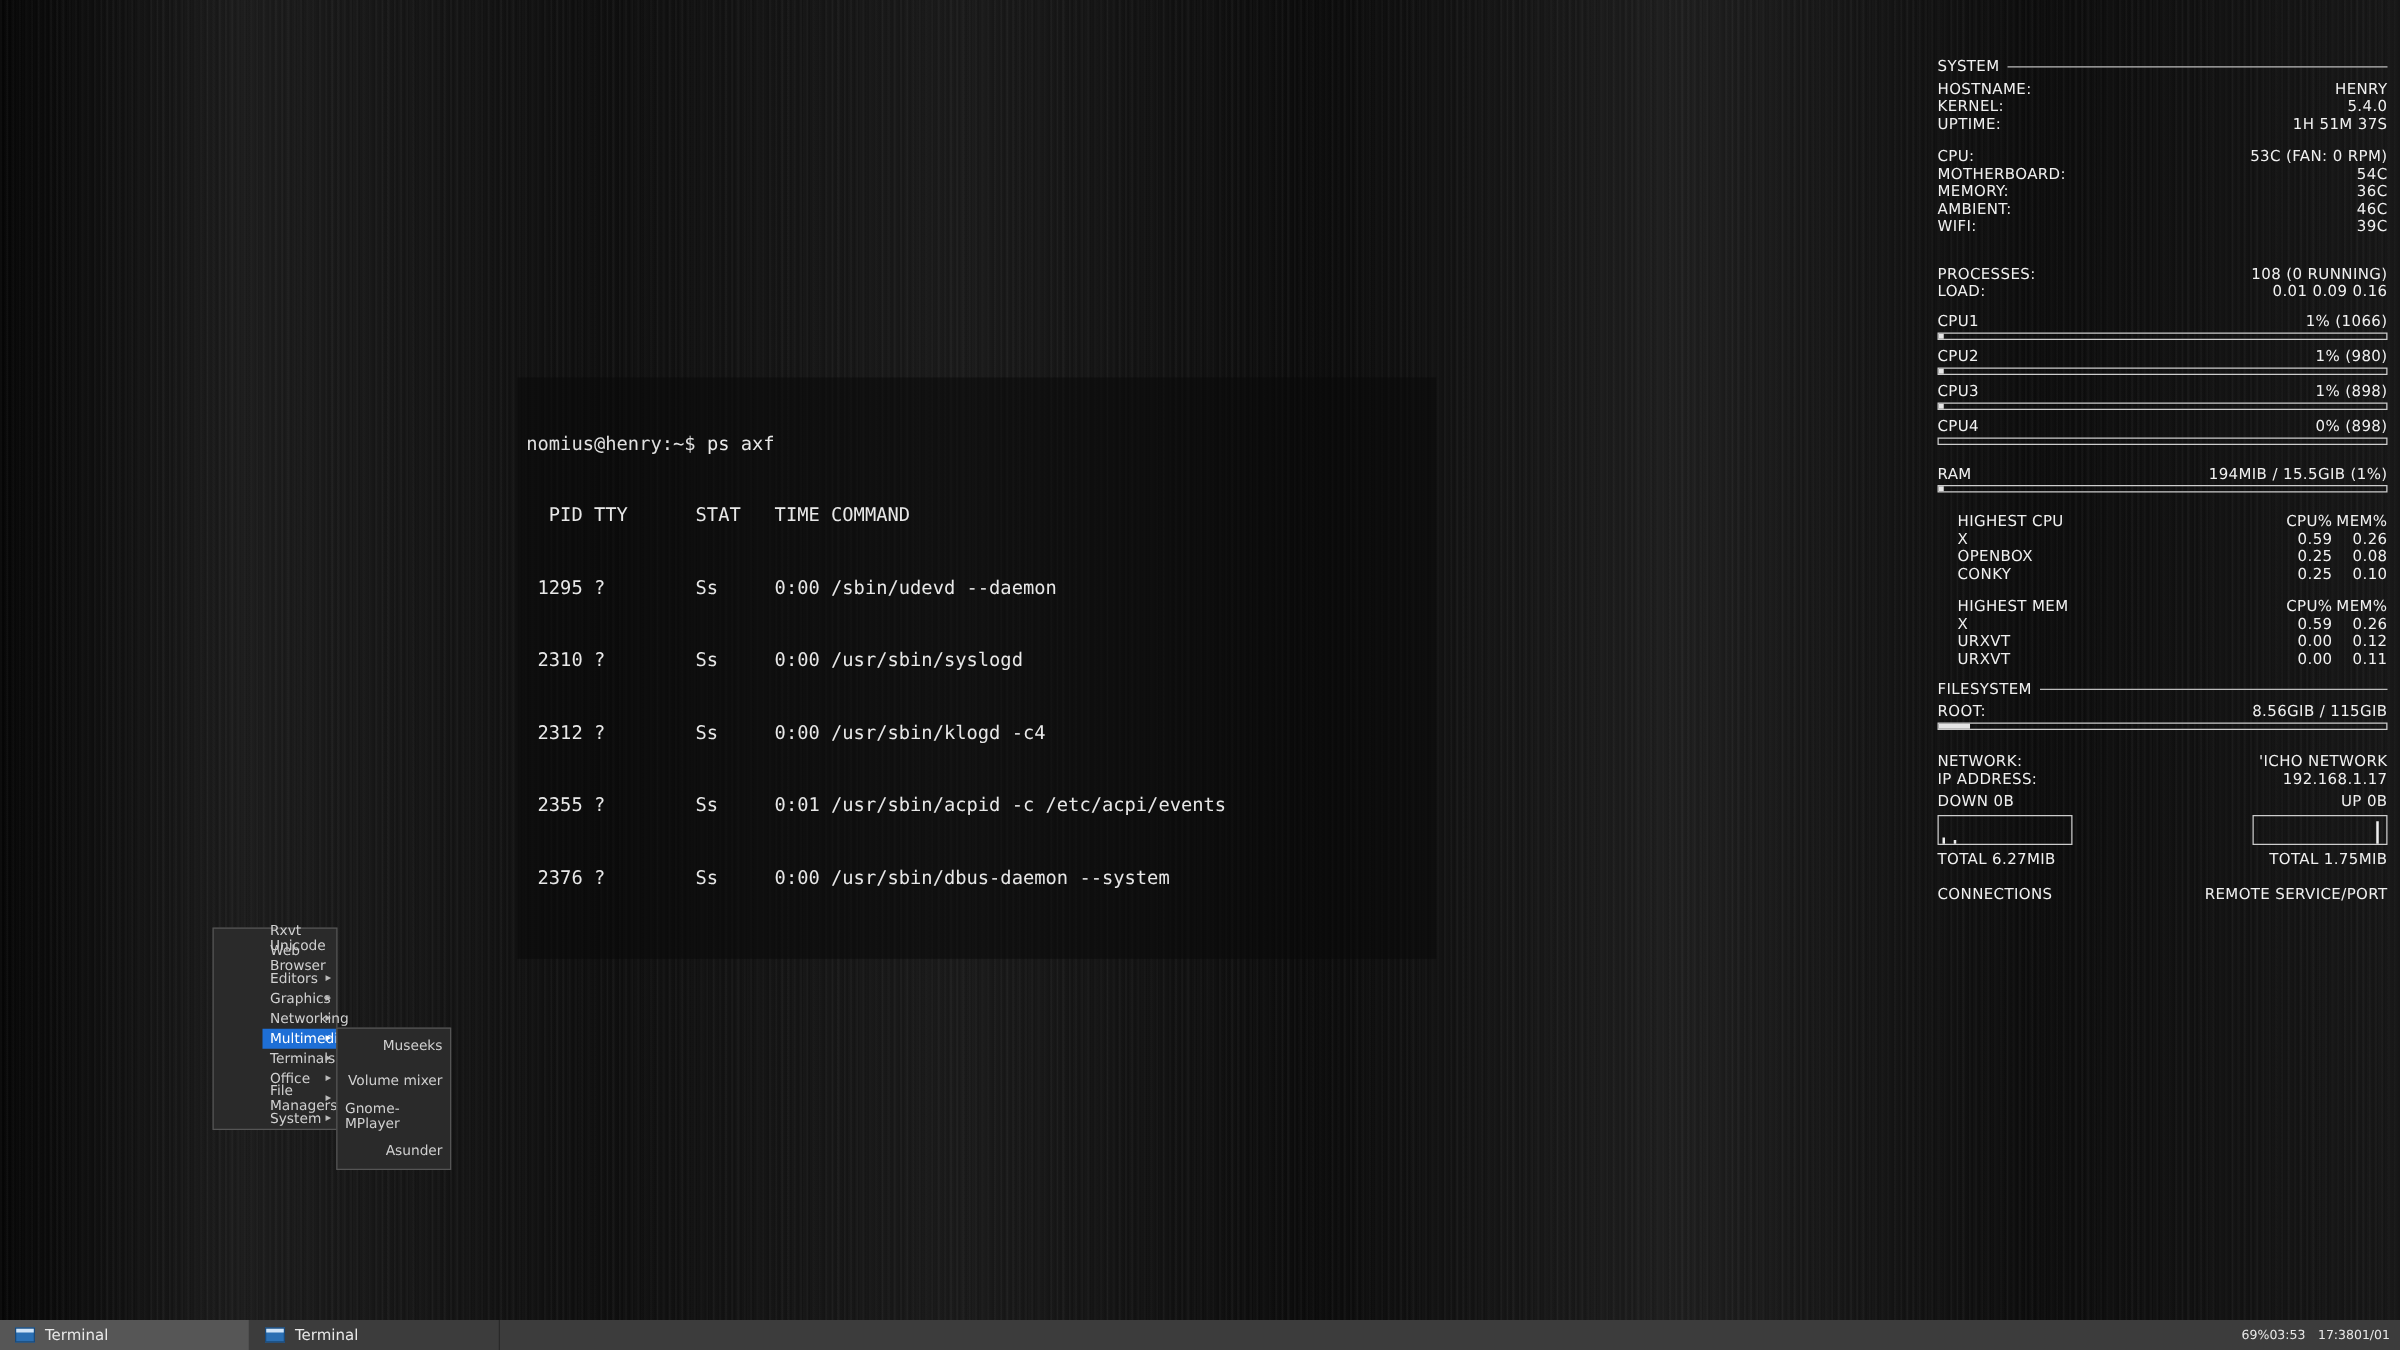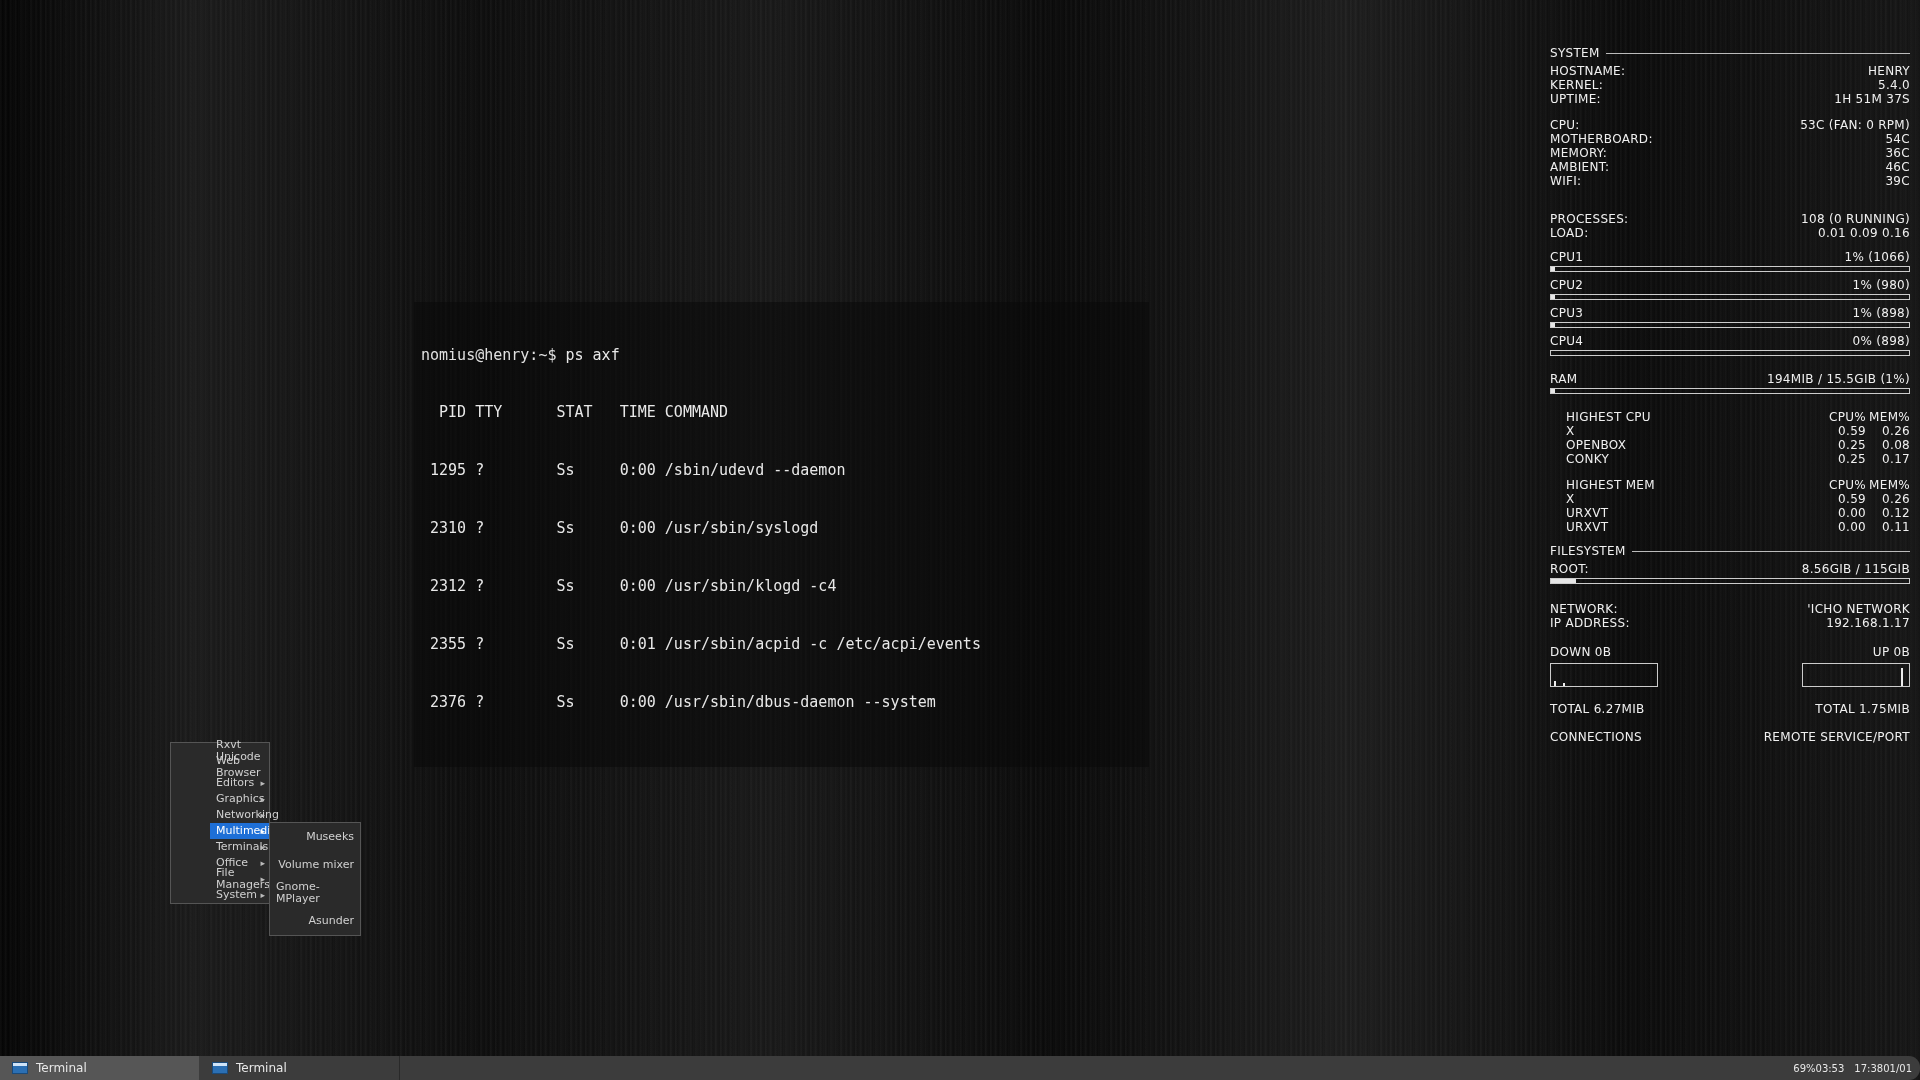--- a/index.html
+++ b/index.html
@@ -89,36 +89,35 @@
 .conky .section-head .rule { flex: 1; height: 1px; background: #bbb; }
 .conky .kv { display: flex; justify-content: space-between; }
 .conky .kv span { white-space: nowrap; }
 .conky .bar {
   height: 6px; border: 1px solid #ccc; margin-top: 2px; margin-bottom: 6px;
   position: relative; background: transparent;
 }
 .conky .bar .fill { position: absolute; left:0; top:0; bottom:0; background: #e6e6e6; }
 .conky .cols3 { display: grid; grid-template-columns: 1fr 44px 44px; margin-left: 16px; }
 .conky .cols3 span:nth-child(2), .conky .cols3 span:nth-child(3) { text-align: right; }
-.conky .netpair { display: flex; justify-content: space-between; margin-top: 15px; }
+.conky .netpair { display: flex; justify-content: space-between; margin-top: 4px; }
 .conky .netgraph { display: flex; justify-content: space-between; margin-top: 4px; }
 .conky .netgraph .g { width: 108px; height: 24px; border: 1px solid #ccc; position: relative; }
 .conky .netgraph .g .spike { position: absolute; bottom: 0; width: 2px; background: #eee; }
 
 
 .taskbar {
   position: absolute;
   left: 0; right: 0; bottom: 0;
   height: 24px;
   background: #3c3c3c;
   display: flex;
   align-items: stretch;
   font-size: 12px;
   color: #e8e8e8;
-  border-radius: 11px;
 }
 .taskbar .task {
   display: flex; align-items: center; gap: 8px;
   padding: 0 12px;
   border-right: 1px solid rgba(0,0,0,0.3);
   min-width: 200px;
 }
 .taskbar .task.active { background: #565656; }
 .taskbar .task .icon {
   width: 16px; height: 12px; background: #2b6fb3;
@@ -317,21 +316,21 @@
       <span>0.26</span>
     </div>
   <div class="cols3">
       <span>OPENBOX</span>
       <span>0.25</span>
       <span>0.08</span>
     </div>
   <div class="cols3">
       <span>CONKY</span>
       <span>0.25</span>
-      <span>0.17</span>
+      <span>0.10</span>
     </div>
 
   <div style="height:12px"></div>
   <div class="cols3">
       <span>HIGHEST MEM</span>
       <span>CPU%</span>
       <span>MEM%</span>
     </div>
   <div class="cols3">
       <span>X</span>

